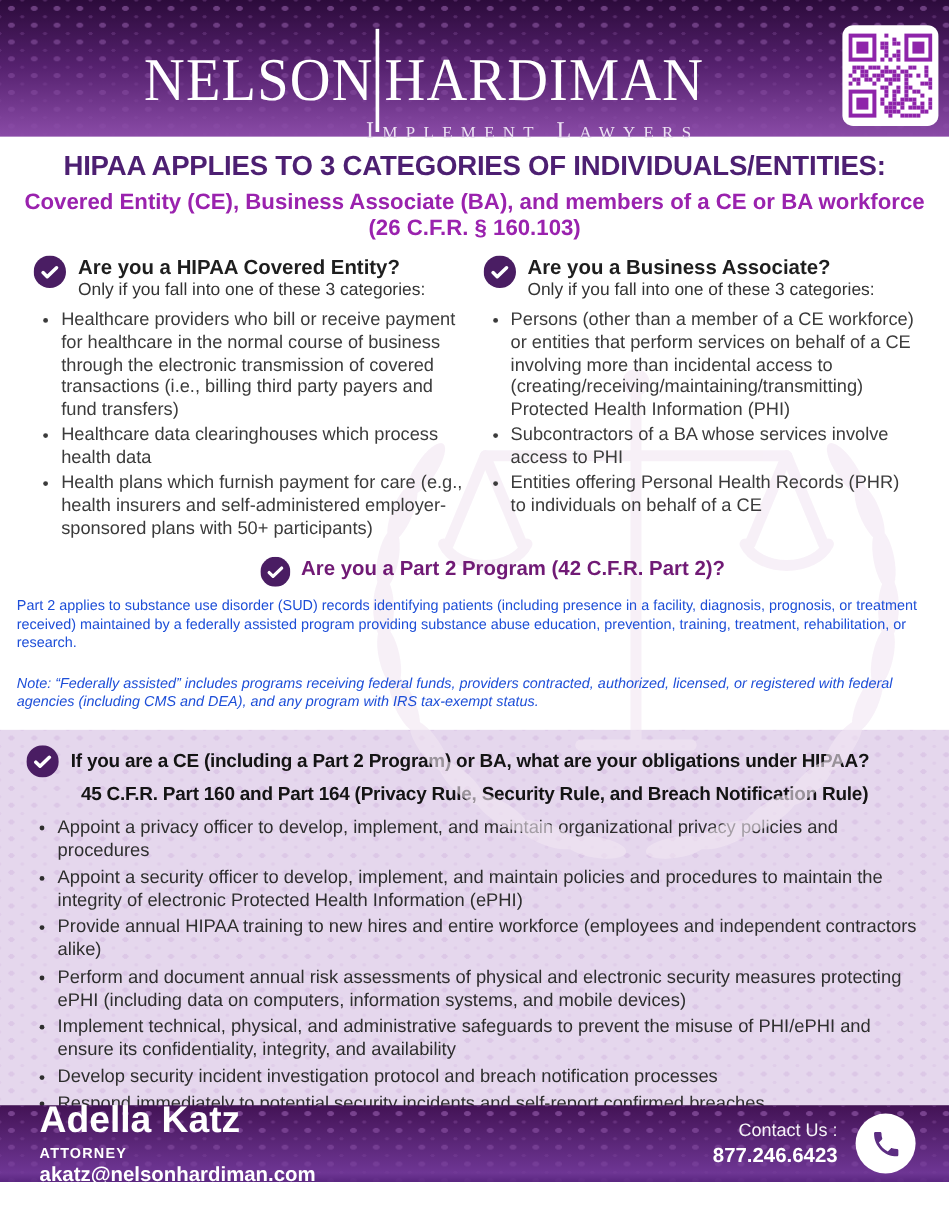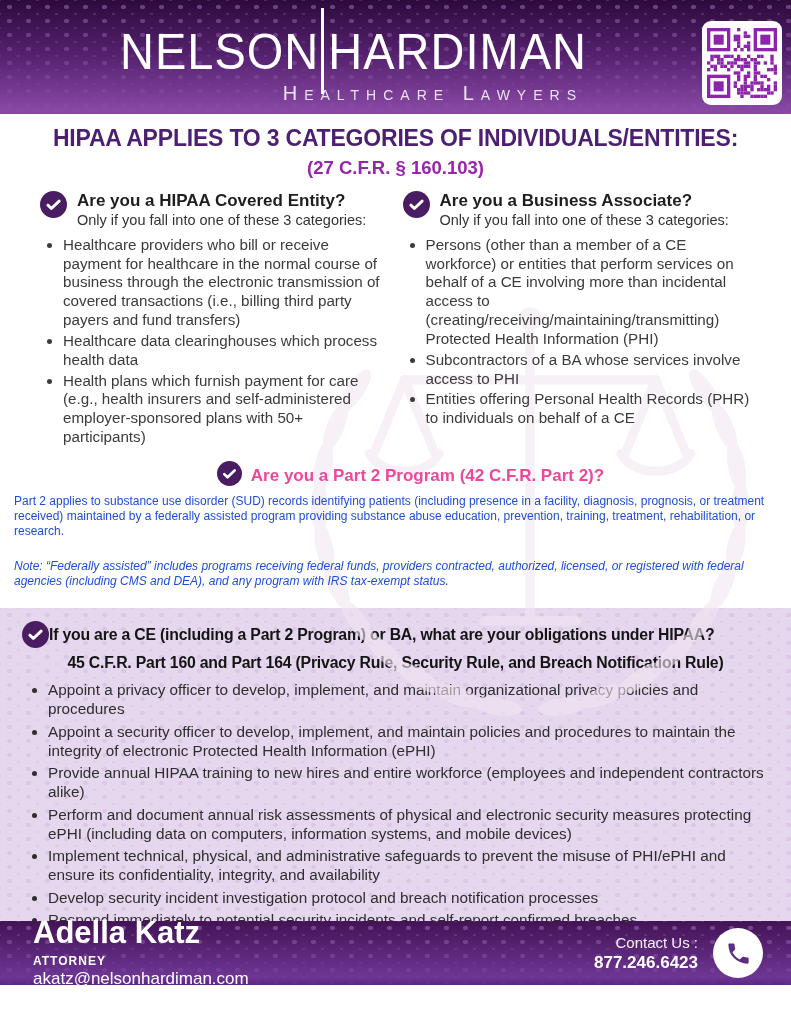--- a/index.html
+++ b/index.html
@@ -14,103 +14,103 @@
   .hdr::before, .ftr::before {
     content:""; position:absolute; inset:0; z-index:0;
     background-image:
       radial-gradient(rgba(213,150,238,.40) 2.6px, transparent 3px),
       radial-gradient(rgba(213,150,238,.22) 1.6px, transparent 2px);
     background-size: 19px 14px, 19px 14px;
     background-position: 0 0, 9px 7px;
     -webkit-mask-image: linear-gradient(180deg, rgba(0,0,0,.95) 0%, rgba(0,0,0,.35) 70%, rgba(0,0,0,.08) 100%);
     mask-image: linear-gradient(180deg, rgba(0,0,0,.95) 0%, rgba(0,0,0,.35) 70%, rgba(0,0,0,.08) 100%);
   }
-  .logo { position:absolute; left:120px; top:8px; z-index:1; color:#fff; }
+  .logo { position:absolute; left:120px; top:24px; z-index:1; color:#fff;font-family:Liberation Serif, serif; }
   .logo-row { display:flex; align-items:center; }
   .logo-word { font-size:47px; font-weight:300; letter-spacing:1px; line-height:1;
                transform:scaleY(1.08); }
   .logo-bar { width:3px; height:86px; background:#fff; margin:0 4px 0 2px; }
   .logo-tag { font-variant:small-caps; font-size:20px; letter-spacing:7px; color:#ece2f2;
               text-align:right; margin-top:-12px; padding-right:4px; }
   .qr-box { position:absolute; right:9px; top:21px; z-index:1; width:80px; height:84px;
             background:#fff; border-radius:9px; padding:5px; }
   .qr-box svg { width:100%; height:100%; display:block; }
 
   
   .body-white { position:relative; height:494px; background:#fff; padding-top:11px; }
   .watermark { position:absolute; left:290px; top:165px; width:480px; height:455px;
                opacity:.6; pointer-events:none; z-index:0; }
   .body-white > *:not(.watermark) { position:relative; z-index:1; }
 
   .title { text-align:center; font-size:23px; font-weight:800; color:#4d1f72; letter-spacing:-0.2px; }
   .subtitle { text-align:center; font-size:18.5px; font-weight:700; color:#9a22ae;
               line-height:1.2; margin-top:5px; }
 
-  .columns { display:flex; gap:14px; padding:0 40px; margin-top:12px; }
+  .columns { display:flex; gap:14px; padding:0 28px; margin-top:12px; }
   .col { flex:1; }
   .col-head { display:flex; gap:10px; align-items:flex-start; }
   .check { flex:0 0 auto; display:inline-block; }
   .check svg { display:block; }
   .col-title { font-size:17px; font-weight:800; color:#1e1e1e; line-height:1.15; }
   .col-sub { font-size:14.5px; color:#333; margin-top:1px; }
   .col ul { margin:8px 0 0 0; padding-left:23px; }
   .col li { font-size:15.2px; line-height:1.24; color:#3b3b3b; margin-bottom:2px; }
 
-  .part2-head { display:flex; justify-content:center; align-items:flex-end; gap:9px;
-                margin-top:12px; font-size:17px; font-weight:800; color:#ec4899;padding-left:30px; }
+  .part2-head { display:flex; justify-content:center; align-items:flex-start; gap:9px;
+                margin-top:12px; font-size:17px; font-weight:800; color:#701a75;padding-left:30px; }
   .p2 { padding:0 14px; font-size:12px; line-height:1.27; color:#1d4ed8; margin-top:8px; }
   .p2.gap { margin-top:19px; }
   .p2.note { font-style:italic; margin-top:19px; }
 
   
   .obligations {
     height:313px; padding:13px 16px 0 16px;
     background-image:
       radial-gradient(rgba(160,95,185,.13) 2.4px, transparent 2.8px),
       radial-gradient(rgba(160,95,185,.08) 1.5px, transparent 1.9px),
       linear-gradient(#e5d7ed,#e5d7ed);
     background-size: 19px 14px, 19px 14px, auto;
     background-position: 0 0, 9px 7px, 0 0;
   }
-  .ob-head { display:flex; align-items:center; gap:0; padding:0 6px;
+  .ob-head { display:flex; align-items:center; gap:10px; padding:0 6px;
              font-size:15.8px; font-weight:800; color:#141414; letter-spacing:-0.2px; }
   .ob-sub { text-align:center; font-size:15.8px; font-weight:800; color:#141414;
             margin-top:6px; letter-spacing:-0.2px; }
   .obligations ul { margin:8px 0 0 0; padding-left:32px; }
   .obligations li { font-size:15.3px; line-height:1.26; color:#2e2e2e; margin-bottom:3px; }
 
   
   .ftr { position:relative; height:64px;
          background: linear-gradient(180deg,#431355 0%, #6e3694 88%, #5a2680 100%);
          display:flex; align-items:center; justify-content:space-between;
          padding:0 28px 0 33px; color:#fff; }
   .ftr > div { position:relative; z-index:1; }
   .f-name { font-size:31px; font-weight:800; line-height:1.05; }
   .f-role { font-size:12px; font-weight:800; letter-spacing:1px; margin-top:4px; }
-  .f-email { font-size:17px; font-weight:400; margin-top:1px; }
+  .f-email { font-size:17px; font-weight:700; margin-top:1px; }
   .f-right { display:flex; align-items:center; gap:15px;justify-content:space-between; }
   .f-contact { text-align:right; }
   .f-contact-label { font-size:15px; color:rgba(255,255,255,.94); }
   .f-phone { font-size:17px; font-weight:800; margin-top:2px; }
   .phone-circle { width:50px; height:50px; border-radius:50%; background:#fff;
                   display:flex; align-items:center; justify-content:center; }
 </style>
 </head>
 <body>
 
 <div class="page">
 
   <header class="hdr">
     <div class="logo">
       <div class="logo-row">
         <span class="logo-word">NELSON</span>
         <span class="logo-bar"></span>
         <span class="logo-word">HARDIMAN</span>
       </div>
-      <div class="logo-tag">Healthcare Lawyers</div>
+      <div class="logo-tag">Implement Lawyers</div>
     </div>
     <div class="qr-box">
       <svg id="qr-svg" viewBox="0 0 21 21">
           <rect x="9" y="0" width="1" height="1" fill="#8e24aa"></rect>
           <rect x="11" y="1" width="1" height="1" fill="#8e24aa"></rect>
           <rect x="8" y="2" width="1" height="1" fill="#8e24aa"></rect>
           <rect x="9" y="2" width="1" height="1" fill="#8e24aa"></rect>
           <rect x="11" y="2" width="1" height="1" fill="#8e24aa"></rect>
           <rect x="12" y="2" width="1" height="1" fill="#8e24aa"></rect>
           <rect x="8" y="3" width="1" height="1" fill="#8e24aa"></rect>
@@ -273,21 +273,22 @@
         <ellipse cx="46.1" cy="297.9" rx="25" ry="8.5" fill="#f2e7f3" transform="rotate(246.5 46.1 297.9)"></ellipse>
         <ellipse cx="33.6" cy="259.8" rx="25" ry="8.5" fill="#f2e7f3" transform="rotate(257.9 33.6 259.8)"></ellipse>
         <ellipse cx="29.0" cy="220.2" rx="25" ry="8.5" fill="#f2e7f3" transform="rotate(269.4 29.0 220.2)"></ellipse>
         <ellipse cx="32.7" cy="180.4" rx="25" ry="8.5" fill="#f2e7f3" transform="rotate(280.8 32.7 180.4)"></ellipse>
         <ellipse cx="44.4" cy="142.1" rx="25" ry="8.5" fill="#f2e7f3" transform="rotate(292.3 44.4 142.1)"></ellipse>
         <ellipse cx="63.7" cy="106.9" rx="25" ry="8.5" fill="#f2e7f3" transform="rotate(303.8 63.7 106.9)"></ellipse>
       </svg>
 
     <h1 class="title">HIPAA APPLIES TO 3 CATEGORIES OF INDIVIDUALS/ENTITIES:</h1>
     <div class="subtitle">
-      <div>(27 C.F.R. § 160.103)</div>
+      <div>Covered Entity (CE), Business Associate (BA), and members of a CE or BA workforce</div>
+      <div>(26 C.F.R. § 160.103)</div>
     </div>
 
     <div class="columns">
 
       <div class="col">
         <div class="col-head">
           <span class="check">
             <svg width="27" height="27" viewBox="0 0 24 24">
                 <circle cx="12" cy="12" r="12" fill="#4a1d63"></circle>
                 <path d="M7 12.6l3.1 3L17 9" stroke="#fff" stroke-width="2.6" fill="none" stroke-linecap="round" stroke-linejoin="round"></path>

